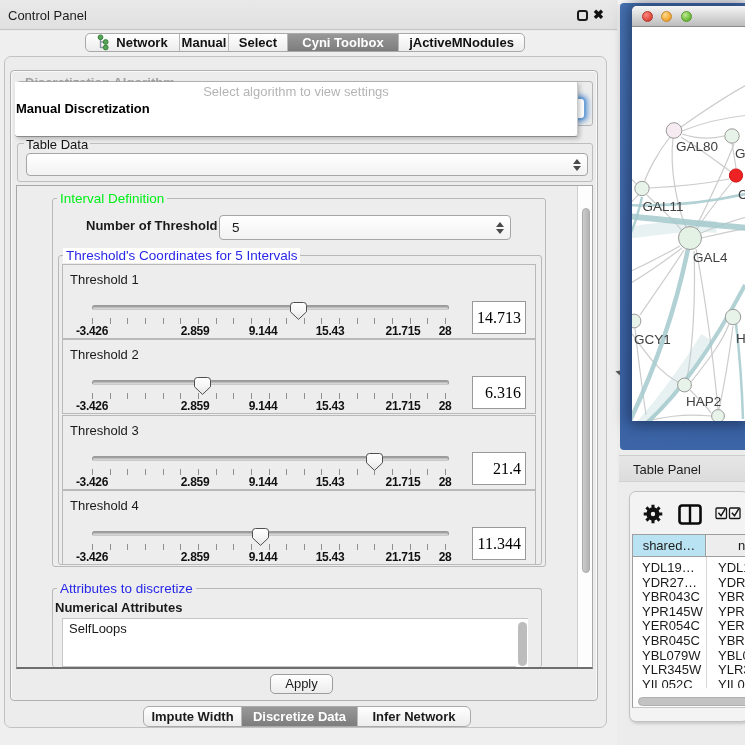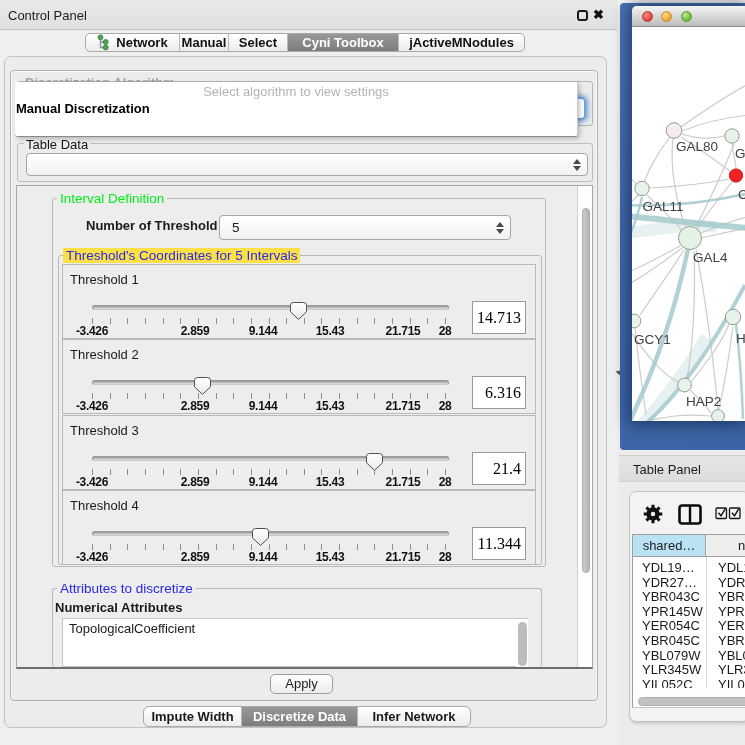--- a/index.html
+++ b/index.html
@@ -147,21 +147,21 @@
 
 <div class="abs gbox" id="gid"></div>
 <div class="abs gtitle" id="gid-t" style="background:#ededed">Interval Definition</div>
 <div class="abs" id="noi-label">Number of Threshold</div>
 <div class="abs combo" id="combo-noi">
     <span class="tx">5</span>
     <span class="arr"></span>
   </div>
 
 <div class="abs gbox" id="gth"></div>
-<div class="abs gtitle" id="gth-t" style="background:#fde047">Threshold's Coordinates for 5 Intervals</div>
+<div class="abs gtitle" id="gth-t" style="background:#ffffff">Threshold's Coordinates for 5 Intervals</div>
 
 <div id="tholder">
     <div class="abs tblock" style="top:264px">
       <div class="tlabel">Threshold 1</div>
       <div class="track"></div>
       <div class="ticks">
         <div class="tick" style="left:0.0px"></div>
         <div class="tick" style="left:17.7px"></div>
         <div class="tick" style="left:35.3px"></div>
         <div class="tick" style="left:52.9px"></div>
@@ -332,21 +332,21 @@
         <path d="M3.5 0.5 H13.5 A3 3 0 0 1 16.5 3.5 V9.8 L8.5 17.4 L0.5 9.8 V3.5 A3 3 0 0 1 3.5 0.5 Z" fill="url(#g490)" stroke="#4f4f4f"></path>
       </svg>
       <div class="vbox">11.344</div>
     </div>
   </div>
 
 <div class="abs gbox" id="gat"></div>
 <div class="abs gtitle" id="gat-t" style="background:#ededed">Attributes to discretize</div>
 <div class="abs" id="numattr">Numerical Attributes</div>
 <div class="abs" id="attrlist">
-    <div>TopologicalCoefficient</div>
+    <div>SelfLoops</div>
   </div>
 <div class="abs" id="alt-track"></div>
 <div class="abs" id="alt-thumb"></div>
 
 <div class="abs" id="apply">Apply</div>
 <div class="abs" id="btabs">
   <div class="seg" style="width:98px">Impute Width</div>
   <div class="seg sel" style="width:116px">Discretize Data</div>
   <div class="seg" style="width:112px">Infer Network</div>
 </div>

